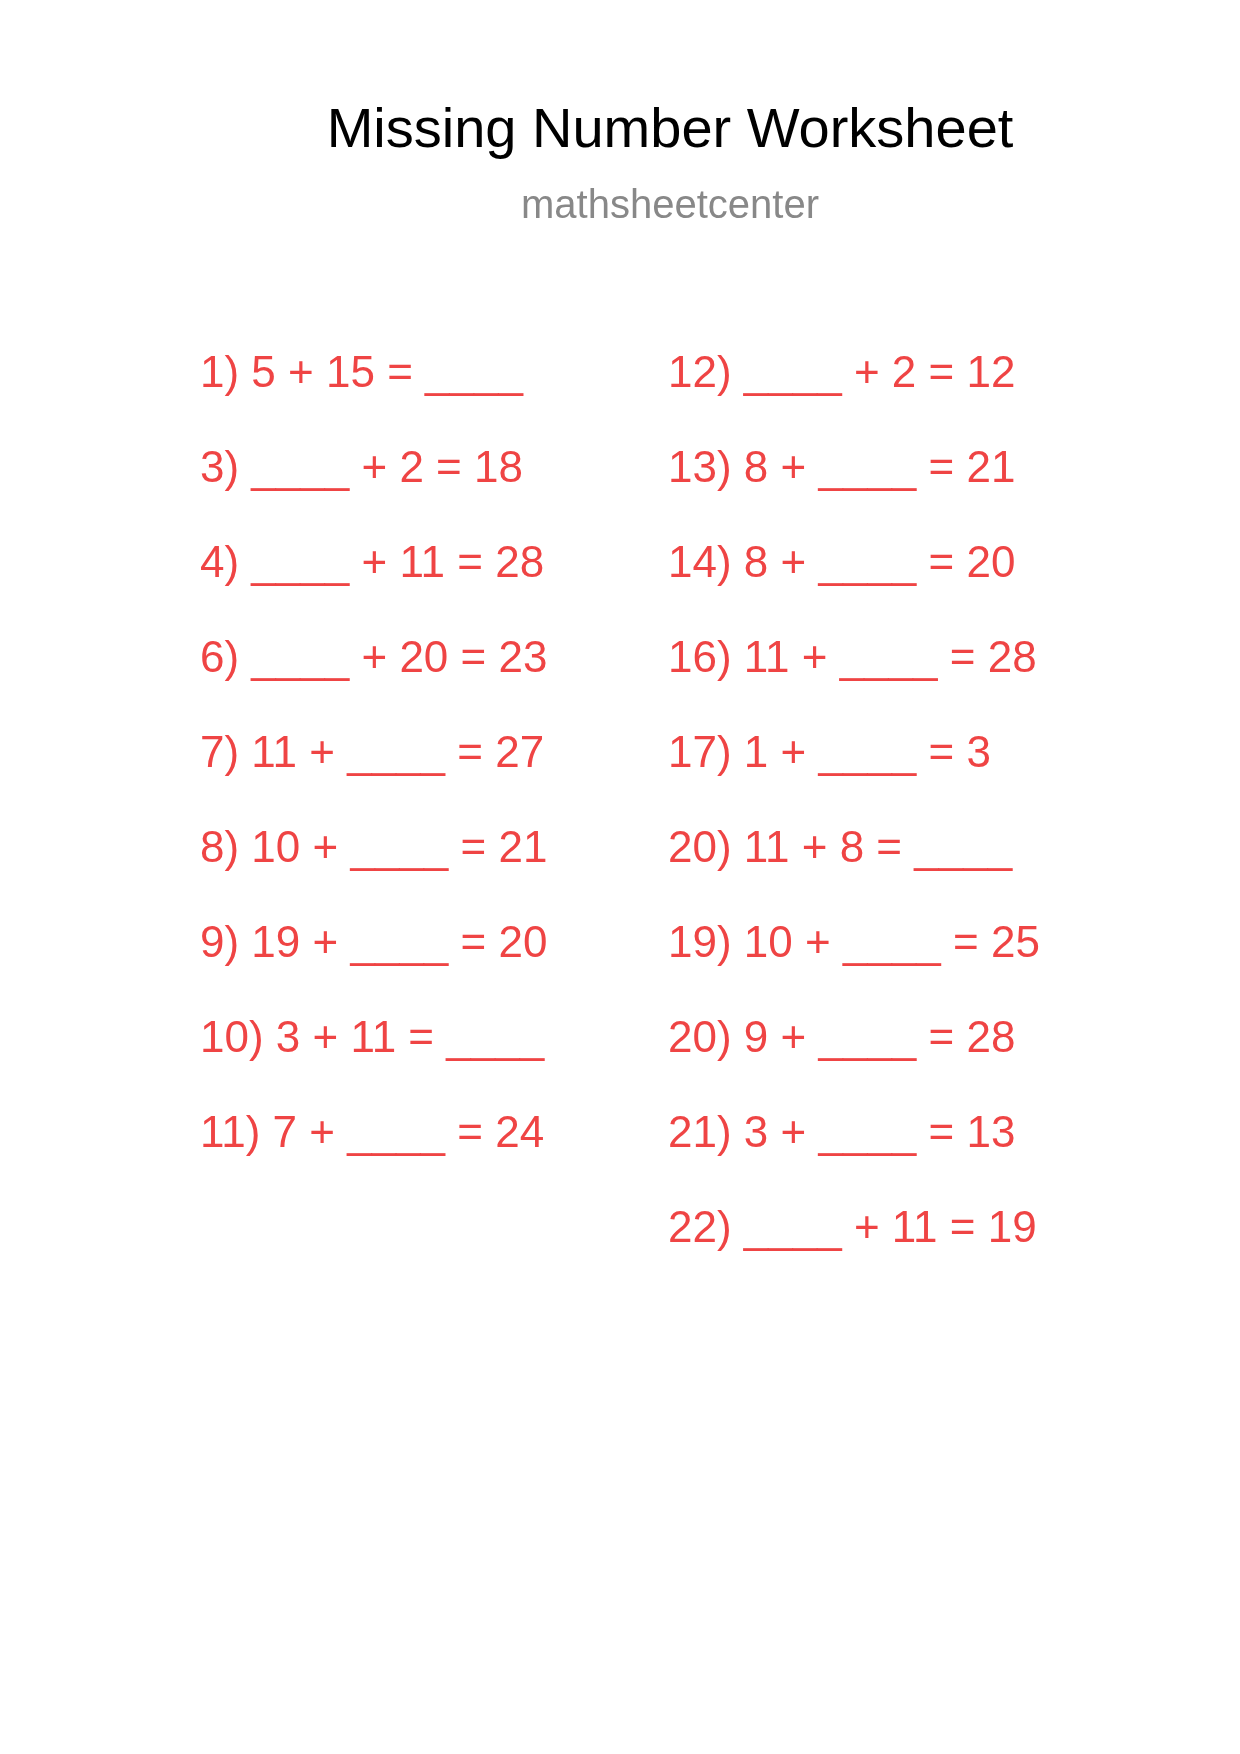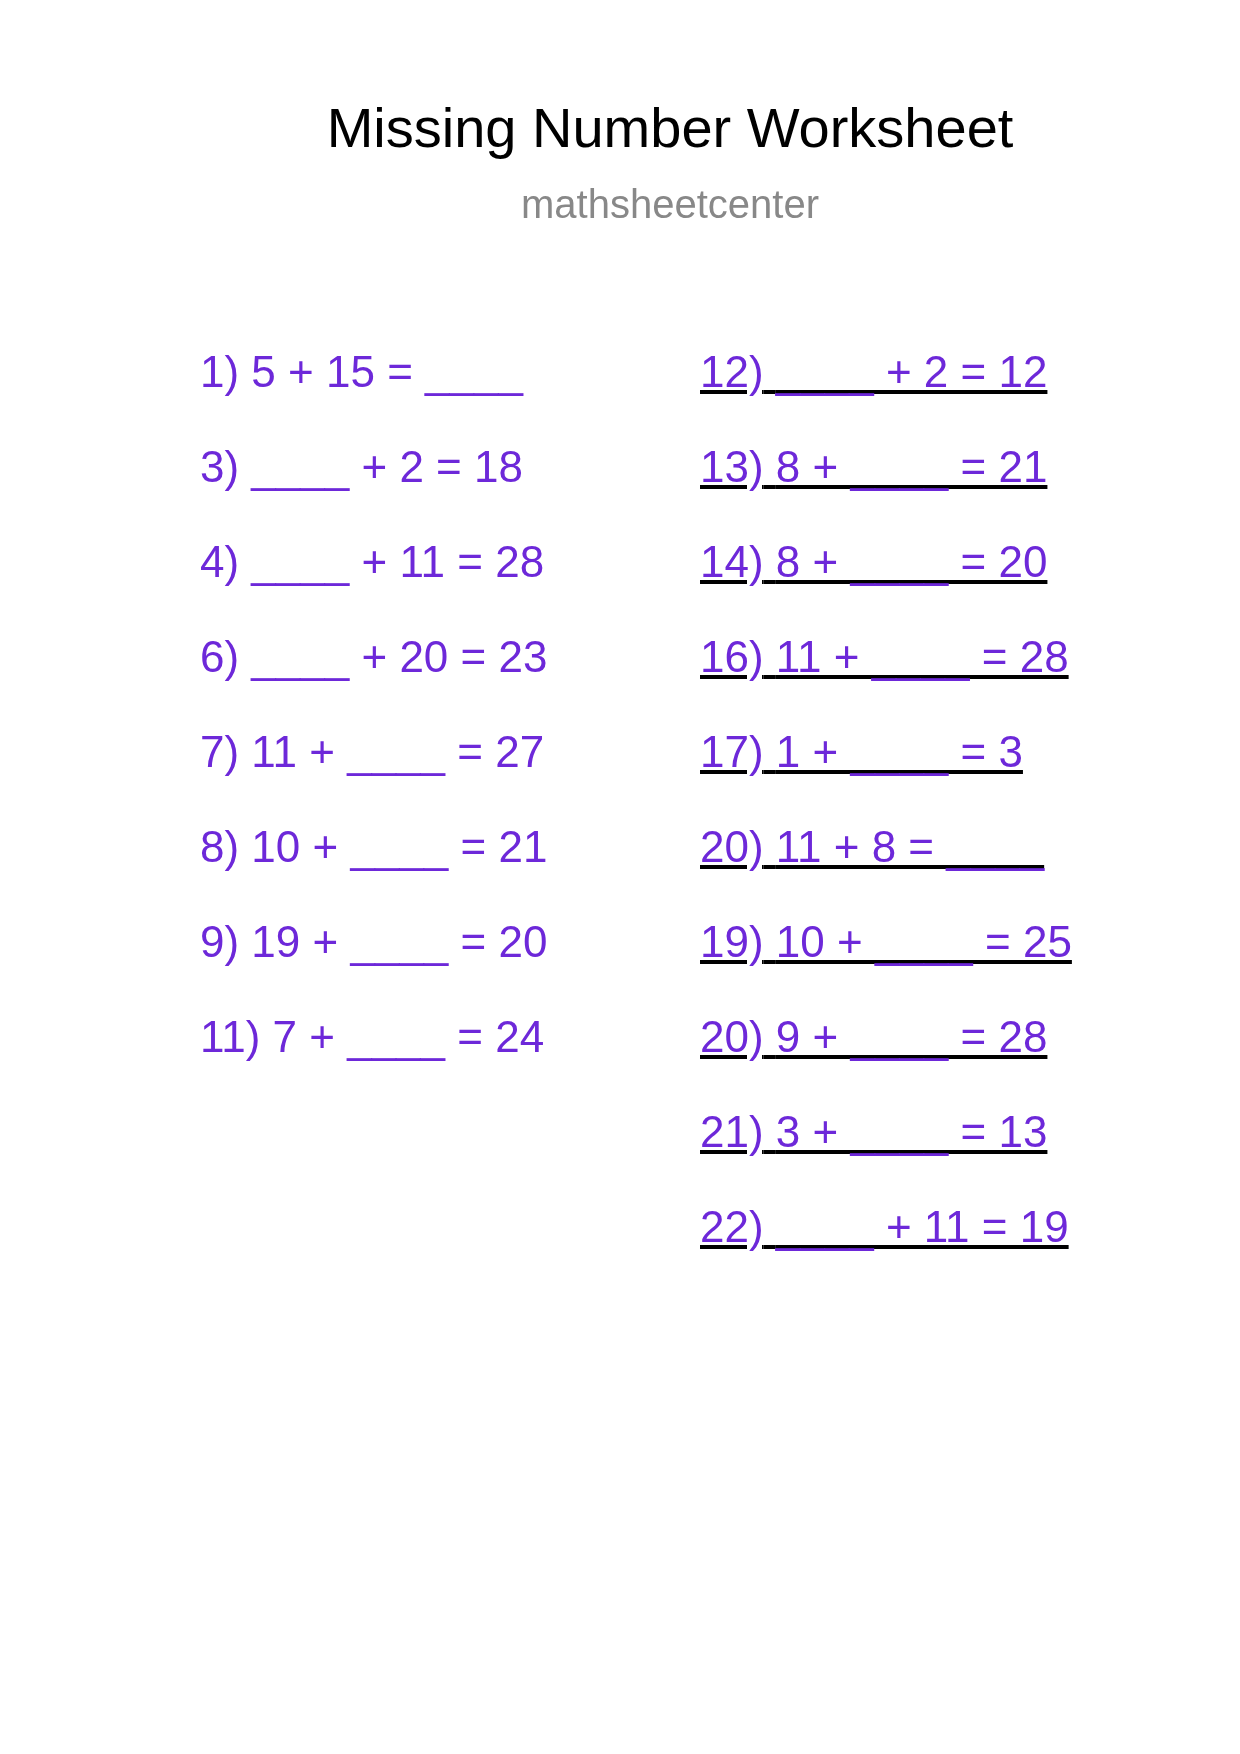--- a/index.html
+++ b/index.html
@@ -34,45 +34,46 @@
       text-align: center;
       font-size: 40px;
       line-height: 48px;
       color: #888888;
     }
     .column {
       position: absolute;
       top: 346px;
     }
     .col-left { left: 200px; }
-    .col-right { left: 700px; text-decoration: underline; }
+    .col-right { left: 668px; }
     .problem {
       height: 95px;
       font-size: 44px;
       line-height: 52px;
       white-space: pre;
-      color: #6d28d9;
+      color: #ef4444;
     }
     .problem span { display: inline; }
   </style>
 </head>
 <body>
 
 <div>
   <div class="title">Missing Number Worksheet</div>
   <div class="subtitle">mathsheetcenter</div>
 
   <div class="column col-left">
     <div class="problem"><span>1)</span> <span>5 + 15 = ____</span></div>
     <div class="problem"><span>3)</span> <span>____ + 2 = 18</span></div>
     <div class="problem"><span>4)</span> <span>____ + 11 = 28</span></div>
     <div class="problem"><span>6)</span> <span>____ + 20 = 23</span></div>
     <div class="problem"><span>7)</span> <span>11 + ____ = 27</span></div>
     <div class="problem"><span>8)</span> <span>10 + ____ = 21</span></div>
     <div class="problem"><span>9)</span> <span>19 + ____ = 20</span></div>
+    <div class="problem"><span>10)</span> <span>3 + 11 = ____</span></div>
     <div class="problem"><span>11)</span> <span>7 + ____ = 24</span></div>
   </div>
 
   <div class="column col-right">
     <div class="problem"><span>12)</span> <span>____ + 2 = 12</span></div>
     <div class="problem"><span>13)</span> <span>8 + ____ = 21</span></div>
     <div class="problem"><span>14)</span> <span>8 + ____ = 20</span></div>
     <div class="problem"><span>16)</span> <span>11 + ____ = 28</span></div>
     <div class="problem"><span>17)</span> <span>1 + ____ = 3</span></div>
     <div class="problem"><span>20)</span> <span>11 + 8 = ____</span></div>

